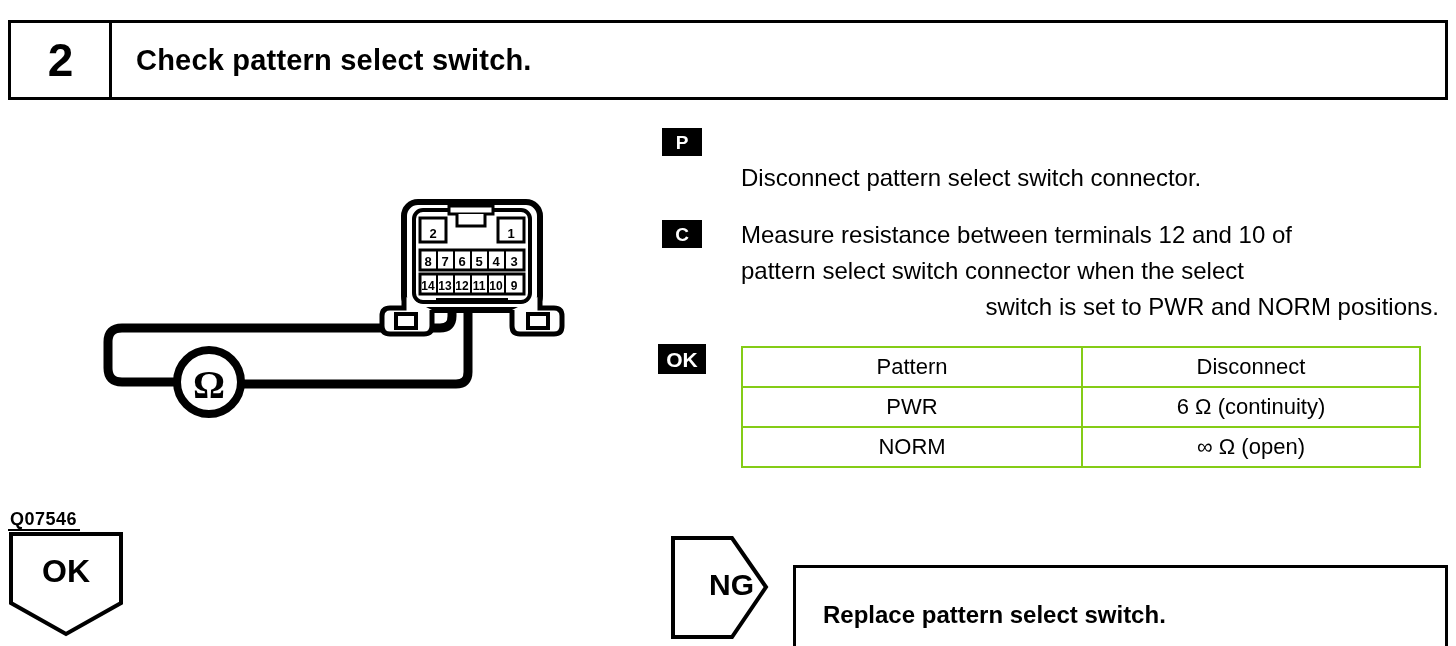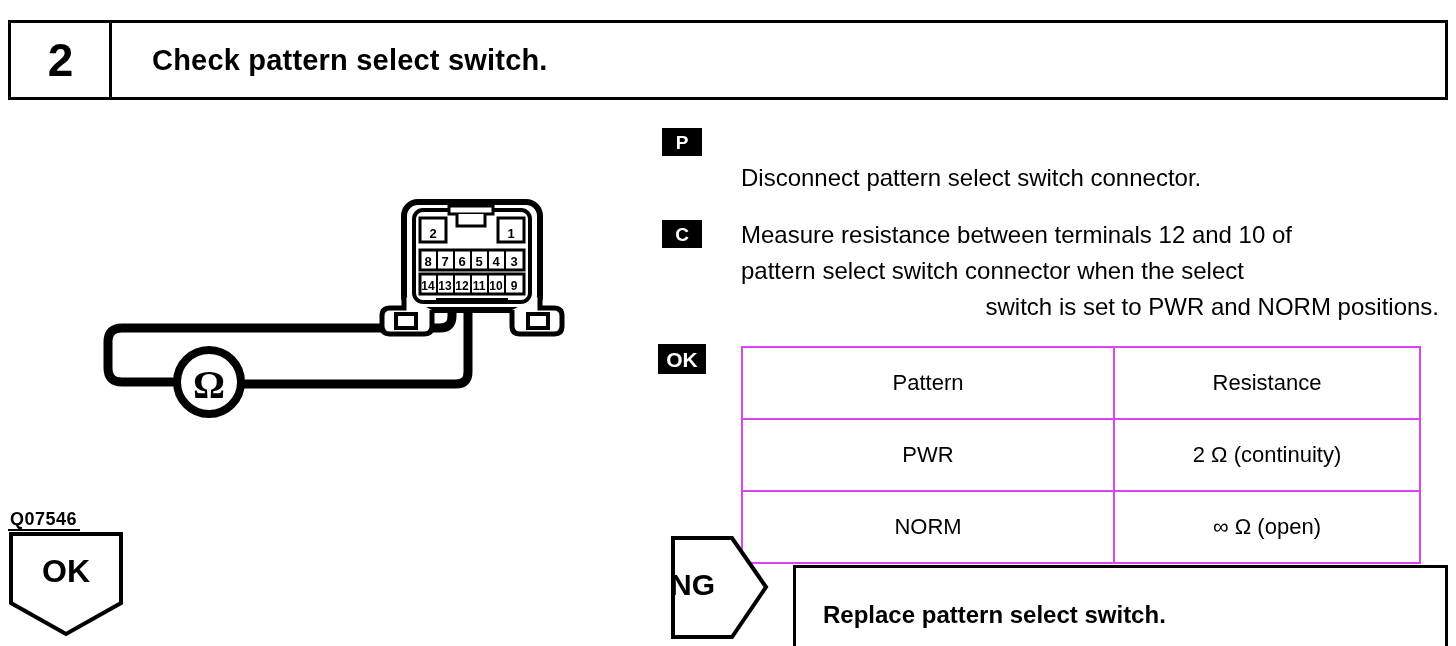--- a/index.html
+++ b/index.html
@@ -32,21 +32,21 @@
   }
   #step-number-cell .num {
     font-size: 46px;
     font-weight: bold;
     line-height: 1;
     letter-spacing: -1px;
   }
   #step-title {
     flex: 1;
     display: flex; align-items: center;
-    padding-left: 40px;
+    padding-left: 24px;
     font-size: 29px;
     font-weight: bold;
     letter-spacing: 0.2px;
   }
 
   
   .badge {
     background: #000;
     color: #fff;
     font-weight: bold;
@@ -95,24 +95,24 @@
 
   
   #result-table {
     position: absolute;
     left: 741px; top: 346px;
     width: 680px;
     border-collapse: collapse;
     font-size: 22px;
   }
   #result-table td {
-    border: 2px solid #d946ef;
+    border: 2px solid #84cc16;
     text-align: center;
     height: 38px;
-    padding: 16px;
+    padding: 0;
   }
   #result-table .col-pattern { width: 338px; }
 
   
   #diagram {
     position: absolute;
     left: 0; top: 110px;
     width: 660px; height: 420px;
   }
 
@@ -147,21 +147,21 @@
   
   #ng-arrow {
     position: absolute;
     left: 670px; top: 535px;
     width: 100px; height: 105px;
   }
   #ng-arrow .label {
     position: absolute;
     left: 0; top: 33px;
     width: 84px;
-    text-align: left;
+    text-align: right;
     font-size: 30px;
     font-weight: bold;
   }
   #ng-box {
     position: absolute;
     left: 793px; top: 537px;
     width: 655px; height: 100px;
     border: 3px solid #000;
     box-sizing: border-box;
     display: flex; align-items: center;
@@ -190,25 +190,25 @@
   <div>pattern select switch connector when the select</div>
   <div class="last-line">switch is set to PWR and NORM positions.</div>
 </div>
 
 <div class="badge" id="badge-ok">OK</div>
 
 <table id="result-table">
   <tbody>
       <tr>
     <td class="col-pattern">Pattern</td>
-    <td>Resistance</td>
+    <td>Disconnect</td>
   </tr>
   <tr>
     <td class="col-pattern">PWR</td>
-    <td>2 Ω (continuity)</td>
+    <td>6 Ω (continuity)</td>
   </tr>
   <tr>
     <td class="col-pattern">NORM</td>
     <td>∞ Ω (open)</td>
   </tr>
 </tbody>
   </table>
 
 <div id="diagram">
   <svg width="660" height="420" viewBox="0 0 660 420">

